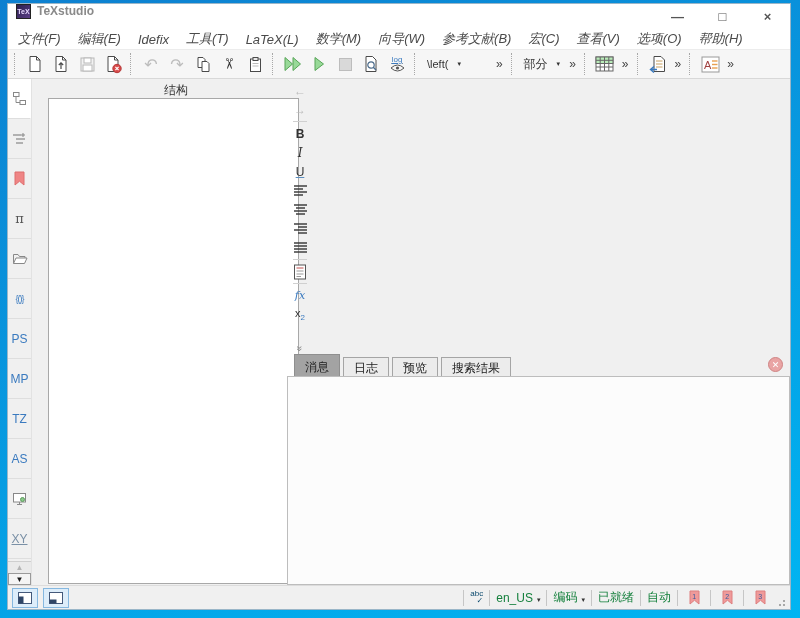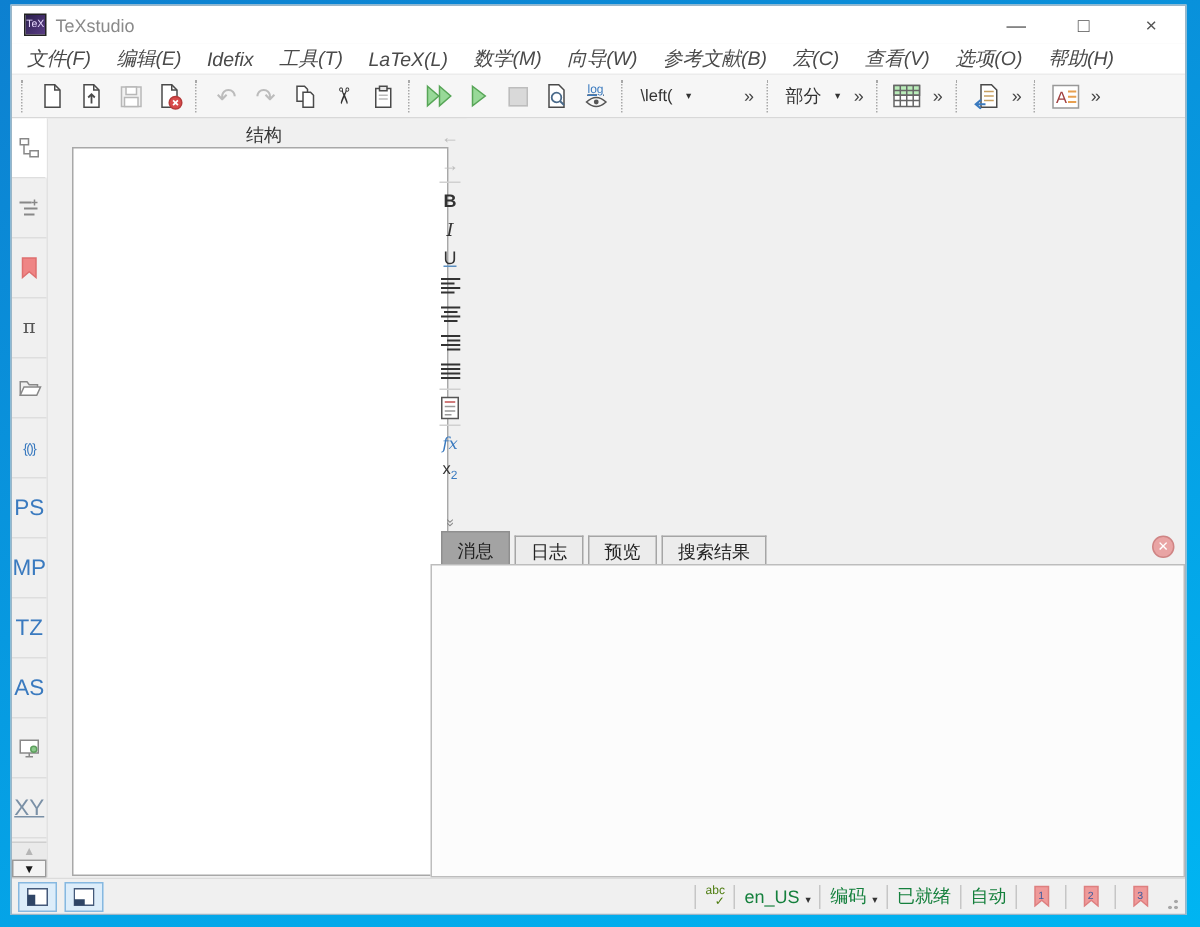--- a/index.html
+++ b/index.html
@@ -8,21 +8,21 @@
     font-family:"Liberation Sans","DejaVu Sans",sans-serif;
     background:linear-gradient(160deg,#0d80d0 0%,#00b5f2 100%);
     position:relative;
   }
   .window {
     position:absolute; left:7px; top:3px; width:784px; height:607px;
     background:#f0f0f0; border:1px solid #9ab6c8;
     display:flex; flex-direction:column;
   }
   
-  .titlebar { height:25px; background:#fff; display:flex; align-items:center; flex:none; }
+  .titlebar { height:25px; background:#fff; display:flex; flex:none;font-weight:bold; }
   .app-icon { width:15px; height:15px; margin:0 6px 0 8px;
     background:linear-gradient(135deg,#2a1f4d,#5b3d86); border:1px solid #222;
     color:#e8d9ff; font-size:7px; display:flex; align-items:center; justify-content:center; }
   .title-text { font-size:12px; color:#8a8a8a; }
   .win-controls { margin-left:auto; display:flex; height:100%; }
   .win-btn { width:45px; height:100%; display:flex; align-items:center; justify-content:center;
     color:#555; font-size:13px; }
   
   .menubar { height:21px; background:#fff; display:flex; align-items:center;
     padding-left:10px; gap:17px; flex:none; border-bottom:1px solid #ececec; }
@@ -46,21 +46,21 @@
   .overflow { font-size:12px; color:#444; padding:0 4px; }
   .spacer20 { width:26px; }
   
   .main { flex:1; position:relative; background:#f0f0f0; }
   
   .sidebar { position:absolute; left:0; top:0; bottom:0; width:24px;
     background:#f0f0f0; display:flex; flex-direction:column; border-right:1px solid #e2e2e2; }
   .side-item { height:40px; flex:none; display:flex; align-items:center; justify-content:center;
     border-bottom:1px solid #dedede; }
   .side-item.sel { background:#fff; border-right:1px solid #fff; }
-  .side-label { font-size:15px; color:#3a7abf; letter-spacing:0; }
+  .side-label { font-size:12px; color:#3a7abf; letter-spacing:0; }
   .side-label.gray { color:#7a90a6;text-decoration:underline; }
   .pi-glyph { font-size:13px; color:#555; font-family:"DejaVu Serif",serif; }
   .braces-glyph { font-size:9px; color:#3a7abf; letter-spacing:-1px; }
   .side-scroll { margin-top:auto; flex:none; }
   .scroll-btn { height:12px; display:flex; align-items:center; justify-content:center;
     font-size:8px; border-top:1px solid #cfcfcf; background:#eaeaea; }
   .scroll-btn.up { color:#b5b5b5; }
   .scroll-btn.down { color:#1a1a1a; background:#f4f4f4; border:1px solid #9a9a9a; }
   
   .structure { position:absolute; left:40px; top:2px; width:253px; bottom:0;text-align:center; }
@@ -95,21 +95,21 @@
     background:#fcfcfc; border:1px solid #bdbdbd; }
   
   .statusbar { height:24px; flex:none; background:#f0f0f0; border-top:1px solid #dcdcdc;
     display:flex; align-items:center; padding:0 4px; }
   .panel-btn { width:26px; height:20px; border:1px solid #86b8e0; background:#ddedfa;
     display:flex; align-items:center; justify-content:center; margin-right:5px; }
   .sb-right { margin-left:auto; display:flex; align-items:center; height:100%; }
   .sb-sep { width:1px; height:16px; background:#c6c6c6; margin:0 6px; }
   .sb-text { font-size:12px; color:#15803d; white-space:nowrap; }
   .sb-caret { font-size:7px; color:#333; margin-left:4px; position:relative; top:2px; }
-  .spell { display:flex; flex-direction:column; align-items:flex-end; line-height:1; color:#4d7c0f; }
+  .spell { display:flex; flex-direction:column; align-items:flex-end; line-height:1; color:#0c4a6e; }
   .spell .abc { font-size:8px; }
   .spell .chk { font-size:8px; margin-top:-1px; }
   .bm-btn { width:20px; display:flex; justify-content:center; }
   .grip { width:10px; height:10px; margin-left:6px; align-self:flex-end; margin-bottom:2px;
     background:
       radial-gradient(circle at 8px 8px,#a8a8a8 1px,transparent 1.4px),
       radial-gradient(circle at 8px 4px,#a8a8a8 1px,transparent 1.4px),
       radial-gradient(circle at 4px 8px,#a8a8a8 1px,transparent 1.4px); }
 </style>
 </head>

